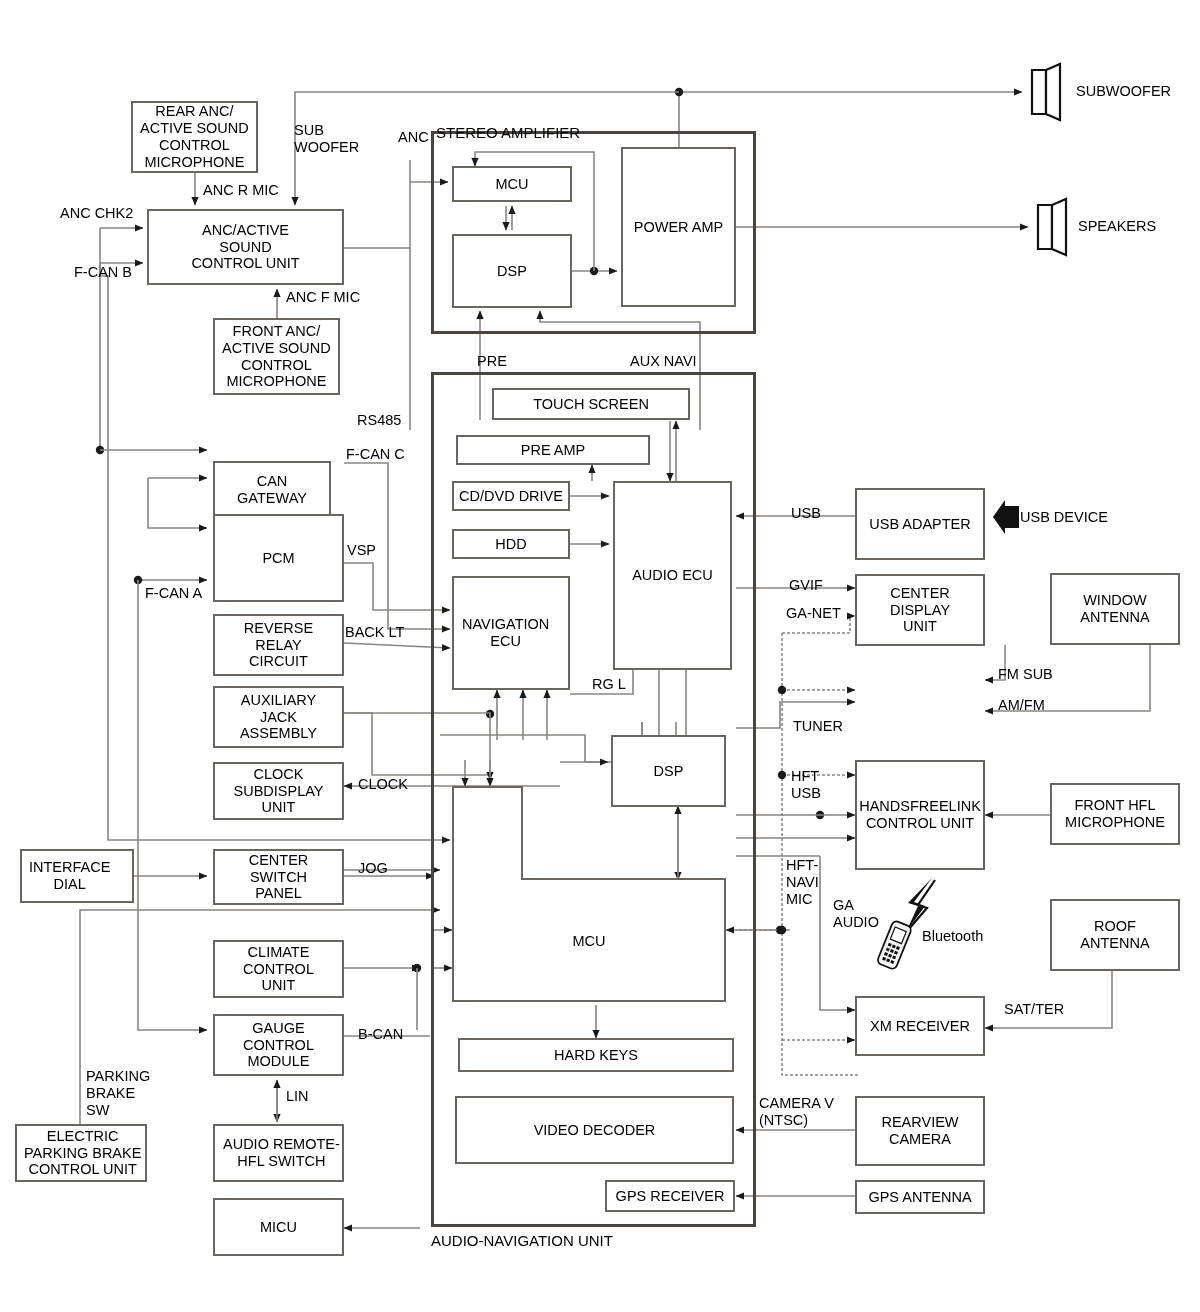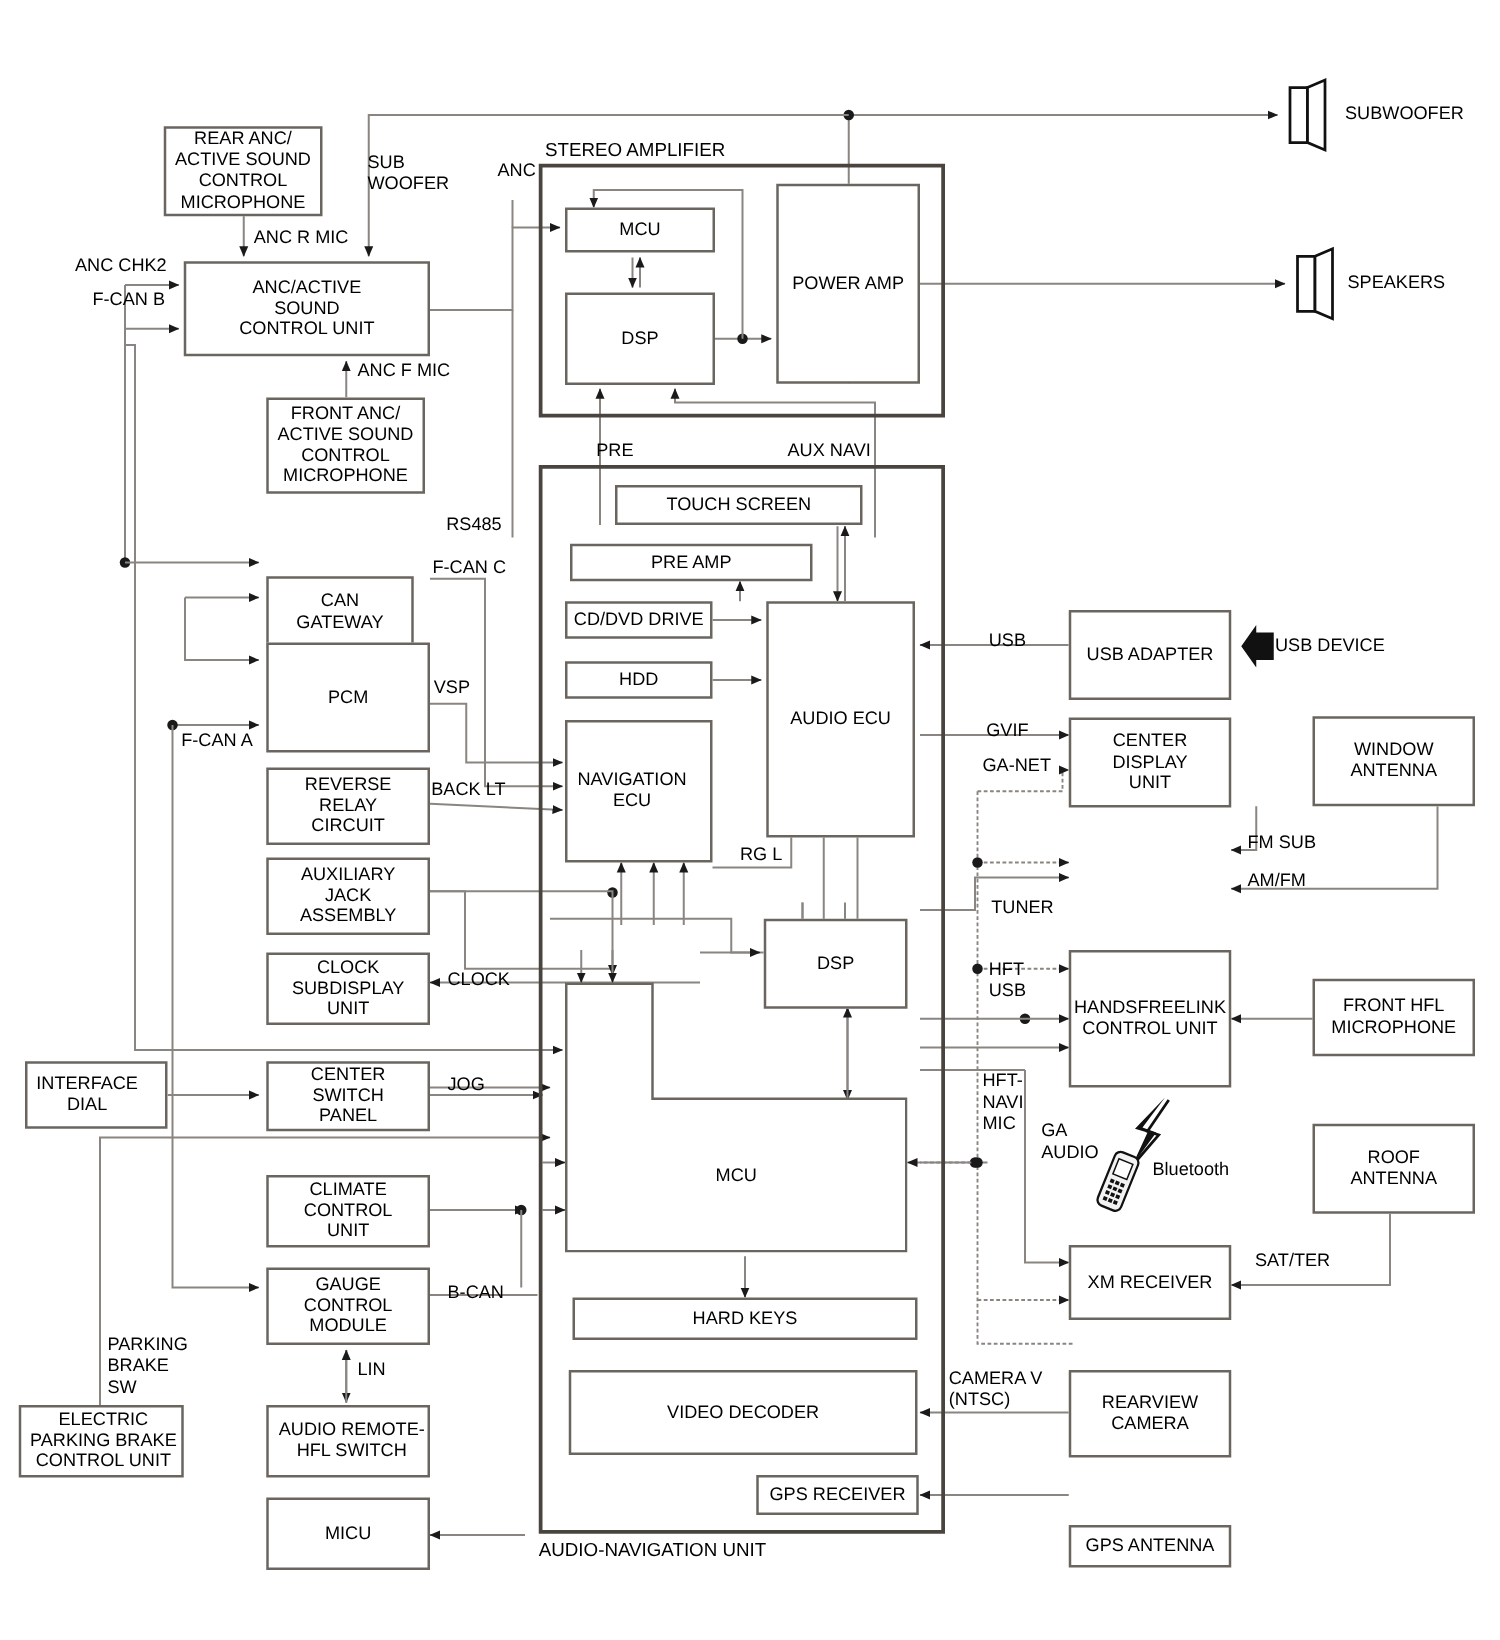--- a/index.html
+++ b/index.html
@@ -177,21 +177,21 @@
       <circle cx="782" cy="930" r="4.2"></circle>
     </g>
 
     <g>
       <path d="M935,880 L918,905 L927,908 L908,930" stroke="#111" stroke-width="2.2" fill="none"></path>
       <path d="M932,878 L914,902 L925,906 L906,932 L918,906 L908,903 Z" fill="#111"></path>
     </g>
   </svg>
 
   <div class="group" style="left:431px;top:131px;width:325px;height:203px;"></div>
-  <div class="grouptitle" style="left:436px;top:112px;">STEREO AMPLIFIER</div>
+  <div class="grouptitle" style="left:436px;top:124px;">STEREO AMPLIFIER</div>
 
   <div class="group" style="left:431px;top:372px;width:325px;height:855px;"></div>
   <div class="grouptitle" style="left:431px;top:1232px;">AUDIO-NAVIGATION UNIT</div>
 
   <svg class="spk" style="left:1026px;top:62px;" width="44" height="60" viewBox="0 0 44 60">
     <path d="M6,8 L20,8 L20,52 L6,52 Z" fill="#fff" stroke="#111" stroke-width="2.2"></path>
     <path d="M20,8 L34,2 L34,58 L20,52 Z" fill="#fff" stroke="#111" stroke-width="2.2"></path>
   </svg>
   <div class="lbl" style="left:1076px;top:83px;">SUBWOOFER</div>
 
@@ -309,36 +309,36 @@
 
   <div class="box" style="left:855px;top:488px;width:130px;height:72px;">USB ADAPTER</div>
   <div class="box" style="left:855px;top:574px;width:130px;height:72px;white-space:pre;">CENTER
 DISPLAY
 UNIT</div>
   <div class="box" style="left:855px;top:760px;width:130px;height:110px;white-space:pre;">HANDSFREELINK
 CONTROL UNIT</div>
   <div class="box" style="left:855px;top:996px;width:130px;height:60px;">XM RECEIVER</div>
   <div class="box" style="left:855px;top:1096px;width:130px;height:70px;white-space:pre;">REARVIEW
 CAMERA</div>
-  <div class="box" style="left:855px;top:1180px;width:130px;height:34px;margin-top:40px;">GPS ANTENNA</div>
+  <div class="box" style="left:855px;top:1180px;width:130px;height:34px;">GPS ANTENNA</div>
 
   <div class="box" style="left:1050px;top:573px;width:130px;height:72px;white-space:pre;">WINDOW
 ANTENNA</div>
   <div class="box" style="left:1050px;top:783px;width:130px;height:62px;white-space:pre;">FRONT HFL
 MICROPHONE</div>
   <div class="box" style="left:1050px;top:899px;width:130px;height:72px;white-space:pre;">ROOF
 ANTENNA</div>
 
   <div class="lbl" style="left:294px;top:122px;">SUB
 WOOFER</div>
   <div class="lbl" style="left:398px;top:129px;">ANC</div>
   <div class="lbl" style="left:203px;top:182px;">ANC R MIC</div>
   <div class="lbl" style="left:286px;top:289px;">ANC F MIC</div>
   <div class="lbl" style="left:60px;top:205px;">ANC CHK2</div>
-  <div class="lbl" style="left:74px;top:232px;text-align:center;">F-CAN B</div>
+  <div class="lbl" style="left:74px;top:264px;text-align:center;">F-CAN B</div>
   <div class="lbl" style="left:145px;top:558px;margin-top:27px;">F-CAN A</div>
   <div class="lbl" style="left:357px;top:412px;">RS485</div>
   <div class="lbl" style="left:346px;top:446px;">F-CAN C</div>
   <div class="lbl" style="left:347px;top:542px;">VSP</div>
   <div class="lbl" style="left:345px;top:624px;">BACK LT</div>
   <div class="lbl" style="left:358px;top:776px;">CLOCK</div>
   <div class="lbl" style="left:358px;top:860px;">JOG</div>
   <div class="lbl" style="left:358px;top:1026px;">B-CAN</div>
   <div class="lbl" style="left:286px;top:1088px;">LIN</div>
   <div class="lbl" style="left:86px;top:1068px;">PARKING

